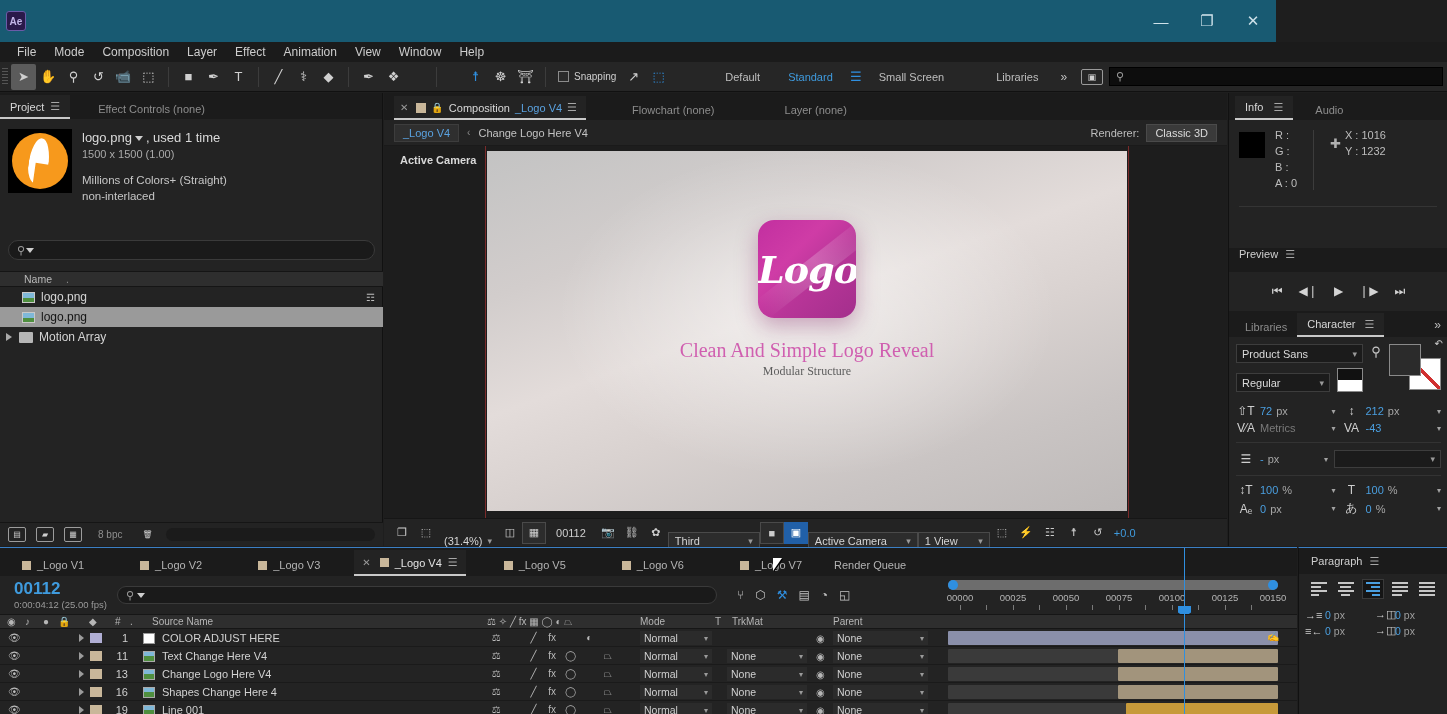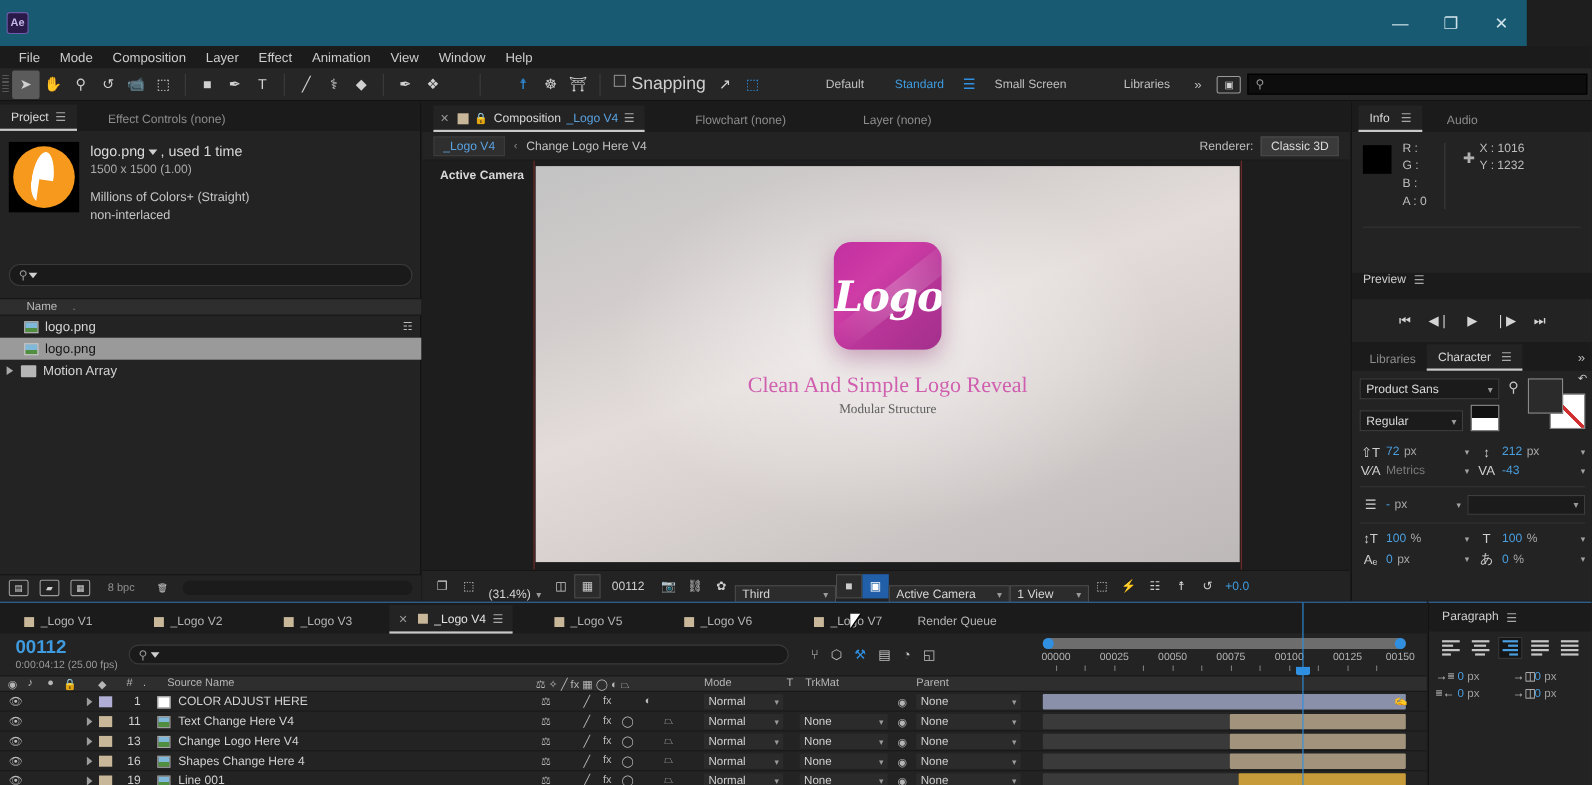--- a/index.html
+++ b/index.html
@@ -7,21 +7,21 @@
     width:1447px; height:714px; overflow:hidden;
     background:#1e1e1e;
     font-family:"Liberation Sans", sans-serif;
     font-size:11px; color:#c8c8c8;
     -webkit-font-smoothing:antialiased;
   }
   #app{ position:relative; width:1447px; height:714px; }
 
   
   .titlebar{
-    position:absolute; left:0; top:0; width:1388px; height:42px;
+    position:absolute; left:0; top:0; width:1276px; height:42px;
     background:#185a72; display:flex; align-items:center;
   }
   .ae-badge{
     width:20px;height:20px;margin-left:6px;border-radius:3px;
     background:#2a1a4a;border:1px solid #6b5ba8;color:#c3b7e8;
     font-size:10px;font-weight:bold;display:flex;align-items:center;justify-content:center;
   }
   .title-text{ margin-left:10px;font-size:14px;color:#d4e6ee; white-space:nowrap;}
   .win-btns{ position:absolute; right:0; top:0; height:42px; display:flex;}
   .win-btn{ width:46px;height:42px;display:flex;align-items:center;justify-content:center;
@@ -40,21 +40,21 @@
     background:#262626; border-bottom:1px solid #111;
     display:flex; align-items:center;
   }
   .grip{ width:6px; height:18px; margin:0 3px 0 2px;
     background:repeating-linear-gradient(to bottom,#555 0 1px,transparent 1px 3px);}
   .tool{ width:25px;height:26px; display:flex;align-items:center;justify-content:center;
          color:#d0d0d0; font-size:13px; position:relative;}
   .tool.active{ background:#5b5b5b; border-radius:2px;}
   .tool.blue{ color:#2f8fe0; }
   .tsep{ width:1px;height:20px;background:#3c3c3c;margin:0 7px;}
-  .snapbox{ display:flex;align-items:flex-start;gap:5px;padding:0 5px;color:#cfcfcf;font-size:16px;}
+  .snapbox{ display:flex;align-items:flex-start;gap:5px;padding:0 5px;color:#cfcfcf;font-size:10px;}
   .chk{width:11px;height:11px;border:1px solid #8b8b8b;background:#2a2a2a;}
   .ws-area{ display:flex;align-items:center;gap:0; margin-left:40px;}
   .ws{ padding:4px 14px;font-size:11px;color:#bfbfbf; }
   .ws.sel{ color:#3f9bde; }
   .chev{ color:#bfbfbf; font-size:12px; padding:0 8px;}
   .tb-search{ flex:1; height:19px; background:#0d0d0d; border:1px solid #000;
      margin-right:4px; display:flex;align-items:center;padding:0 6px;color:#7b7b7b;}
   .badge-icn{ width:22px;height:16px;border:1px solid #9a9a9a;border-radius:2px;
      display:flex;align-items:center;justify-content:center;font-size:9px;color:#d0d0d0;
      margin:0 6px;}

